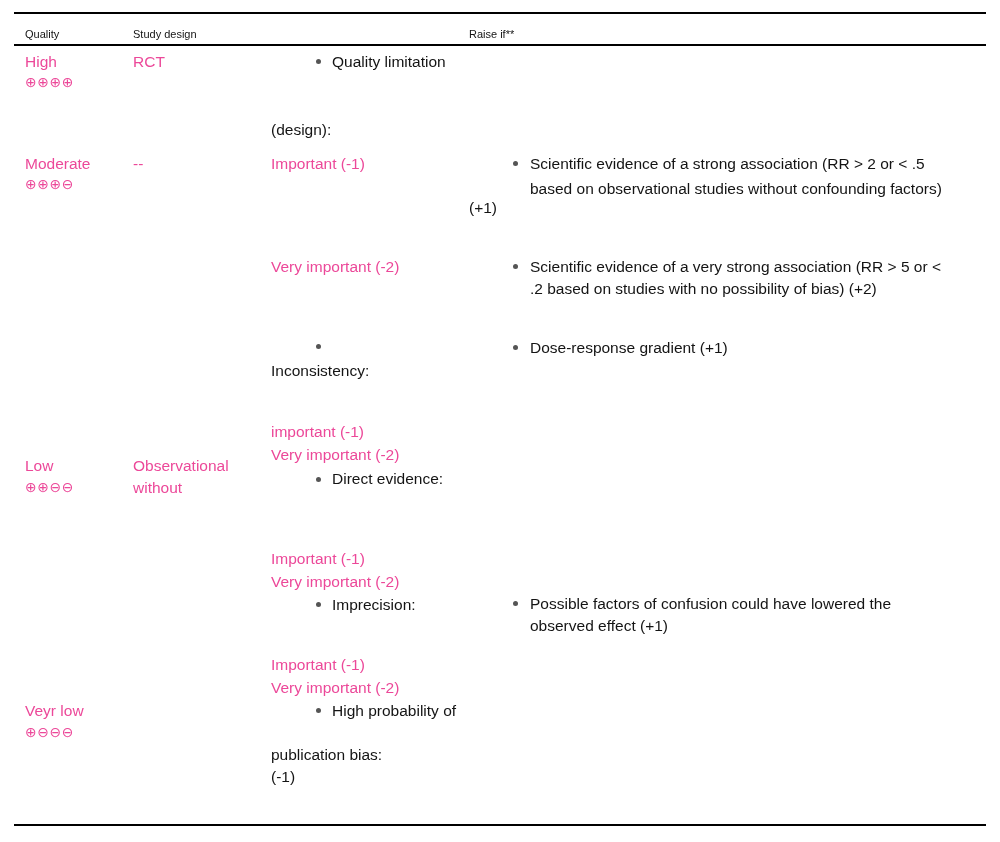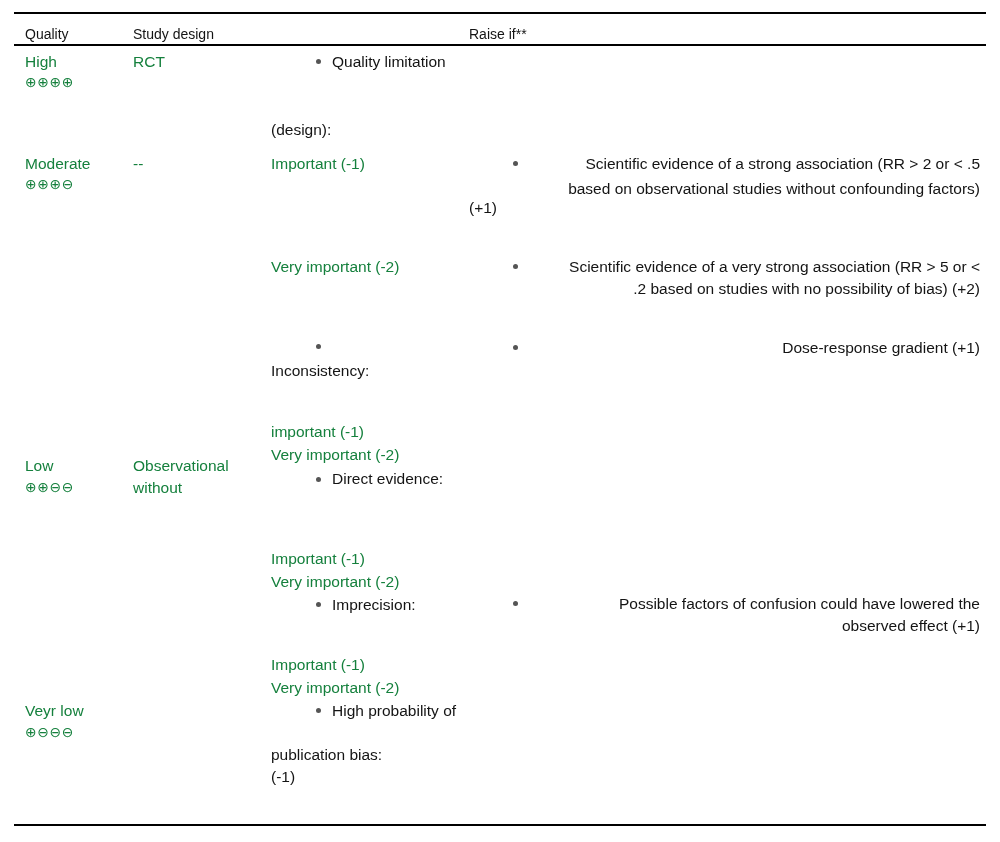--- a/index.html
+++ b/index.html
@@ -30,25 +30,25 @@
   }
   .rule-top    { top: 12px;  height: 2px; }
   .rule-header { top: 44px;  height: 2px; }
   .rule-bottom { top: 824px; height: 2px; }
 
   
   .cell {
     position: absolute;
     font-size: 15.5px;
     line-height: 22px;
-    color: #15803d;
+    color: #ec4899;
     white-space: pre-wrap;
   }
   .hdr {
-    font-size: 14px;
+    font-size: 11px;
     line-height: 22px;
     color: #141414;
   }
 
   
   .col-quality { left: 25px;  width: 100px; }
   .col-design  { left: 133px; width: 130px; }
   .col-lower   { left: 271px; width: 190px; }
   .col-raise   { left: 469px; width: 505px; }
 
@@ -74,21 +74,21 @@
     border-radius: 50%;
     background: #555555;
   }
 
   
   .lb-dot  { left: 316px; }
   .lb-text { position: absolute; left: 332px; width: 132px; }
 
   
   .rb-dot  { left: 513px; }
-  .rb-text { position: absolute; left: 530px; width: 450px; text-align: right; }
+  .rb-text { position: absolute; left: 530px; width: 450px; }
 
   
   .gutter-lower { position: absolute; left: 271px; width: 200px; }
   .gutter-raise { position: absolute; left: 469px; width: 510px; }
 </style>
 </head>
 <body>
 
 <div id="page">
 

